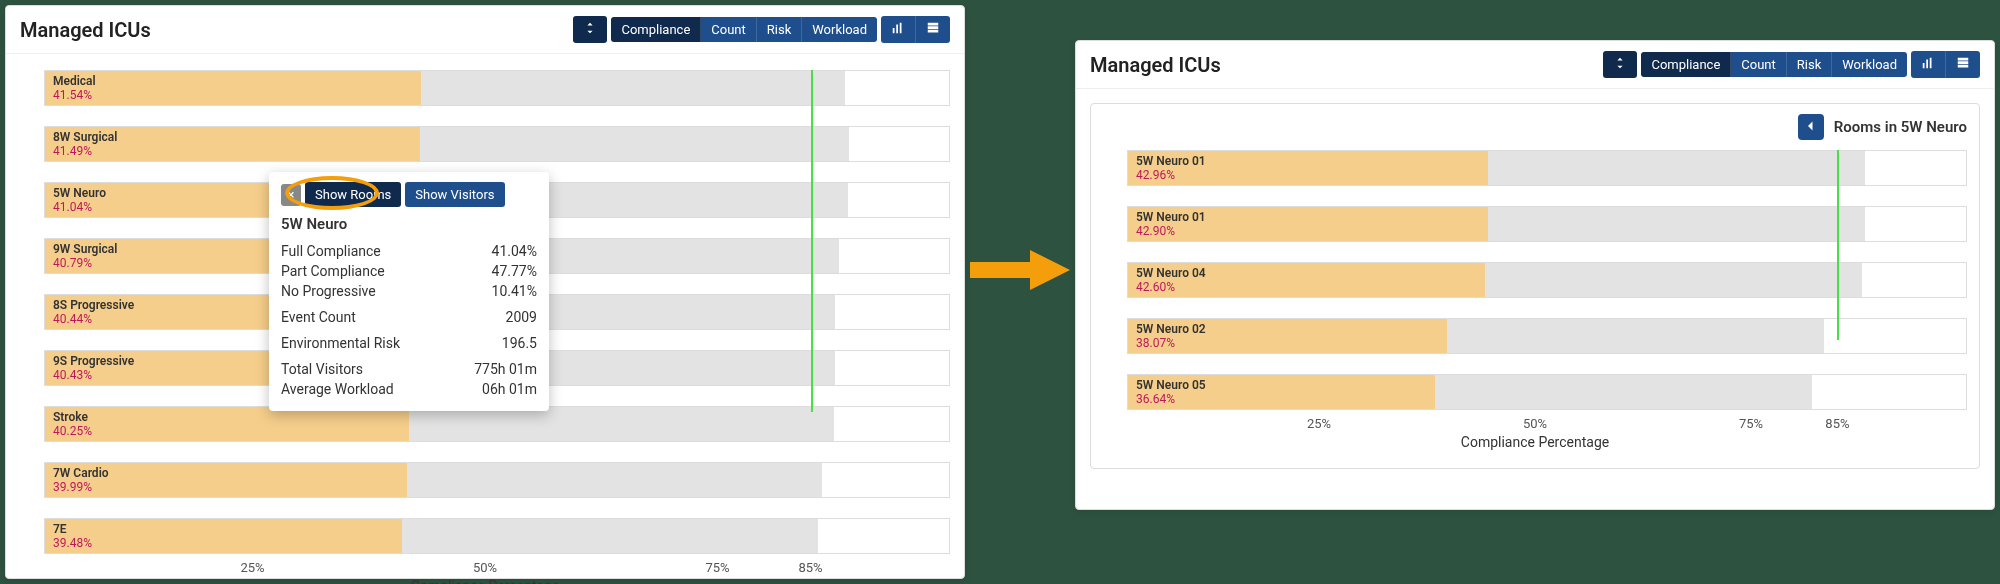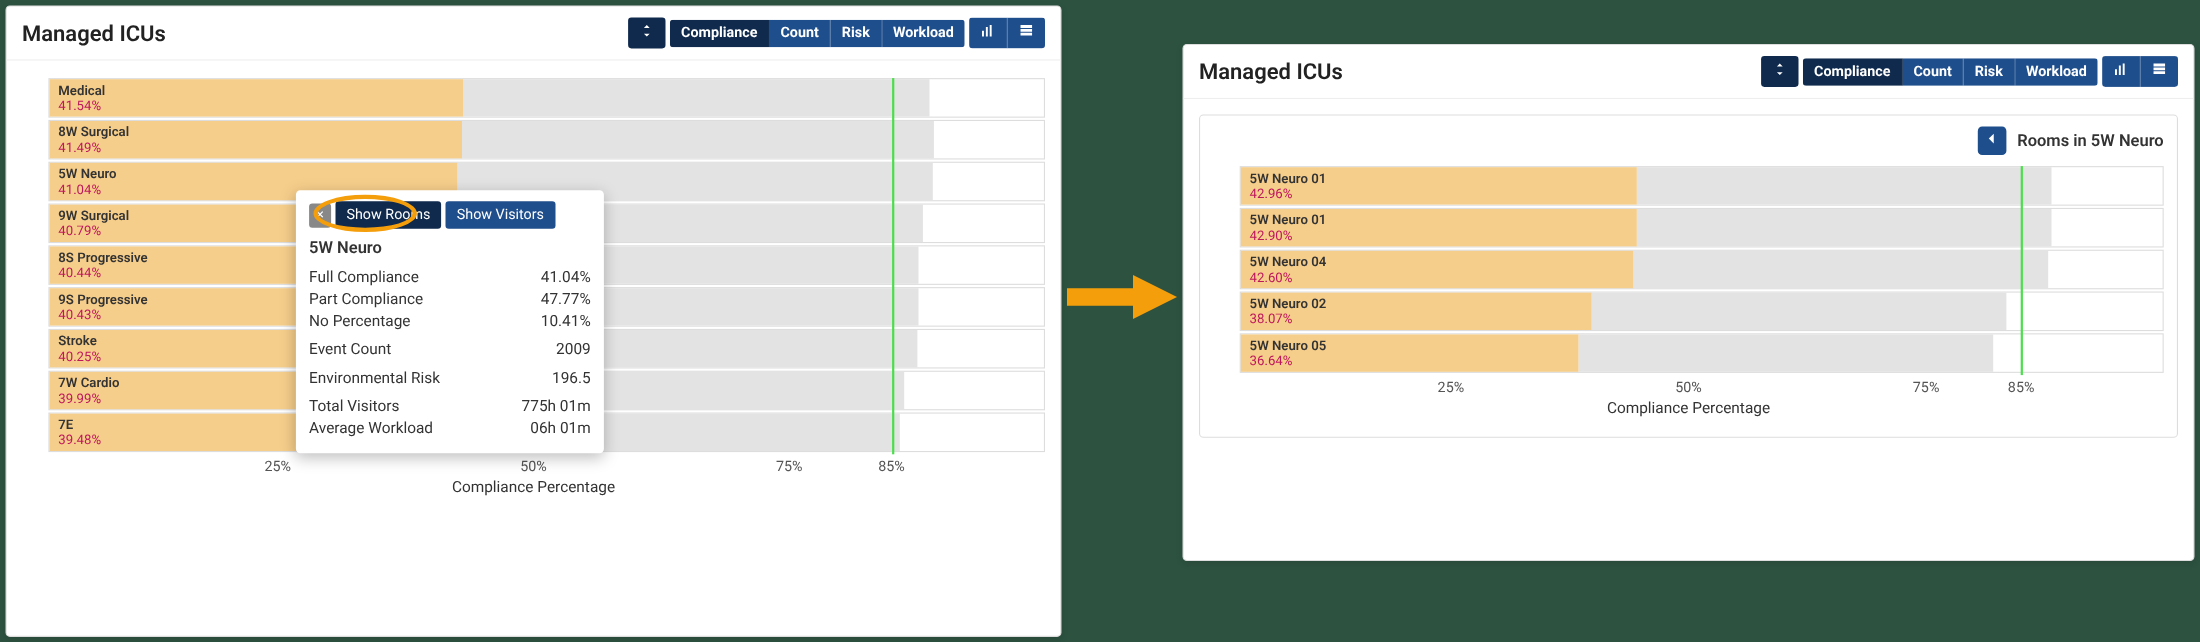--- a/index.html
+++ b/index.html
@@ -49,28 +49,28 @@
     background: #1f4e8c;
     color: #fff;
     padding: 5px 10px;
     border-radius: 3px;
     font-size: 13px;
     cursor: pointer;
     display: inline-flex;
     align-items: center;
   }
   .btn.dark { background: #0f2a4d; }
-  .btn-group { display: flex; border-radius: 3px; overflow: hidden; font-weight: bold; }
+  .btn-group { display: flex; border-radius: 3px; overflow: hidden; }
   .btn-group .btn { border-radius: 0; border-right: 1px solid rgba(255,255,255,0.15); }
   .btn-group .btn:last-child { border-right: none; }
   .chart-body {
     position: relative;
     padding: 16px 14px 10px 14px;
   }
-  .bar-stack { display: flex; flex-direction: column; gap: 2px; padding-left: 24px; }
+  .bar-stack { display: flex; flex-direction: column; gap: 20px; padding-left: 24px; }
   .bar-row {
     position: relative;
     height: 36px;
     background: #fff;
     border: 1px solid #ddd;
   }
   .bar-fill-full {
     position: absolute; top:0; left:0; bottom:0;
     background: #f6ce8b;
   }
@@ -296,21 +296,21 @@
       <div class="stat-group">
         <div class="stat-row">
           <span>Full Compliance</span>
           <span>41.04%</span>
         </div>
         <div class="stat-row">
           <span>Part Compliance</span>
           <span>47.77%</span>
         </div>
         <div class="stat-row">
-          <span>No Percentage</span>
+          <span>No Progressive</span>
           <span>10.41%</span>
         </div>
       </div>
       <div class="stat-group">
         <div class="stat-row">
           <span>Event Count</span>
           <span>2009</span>
         </div>
       </div>
       <div class="stat-group">

